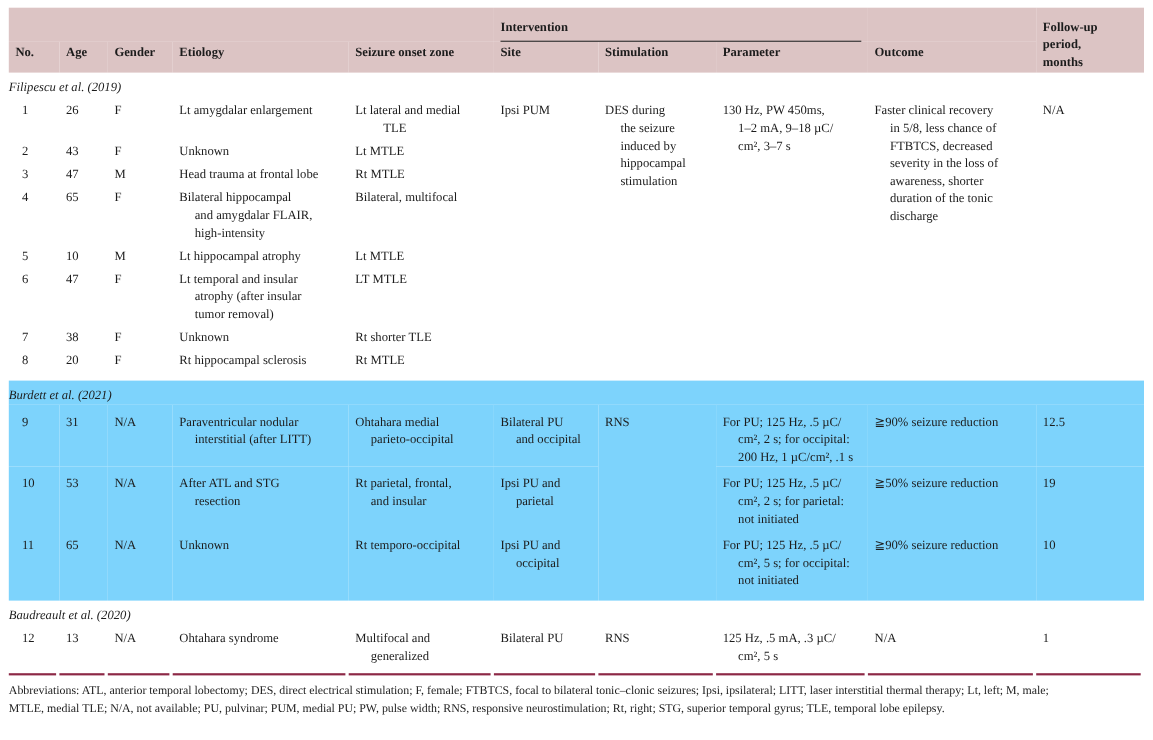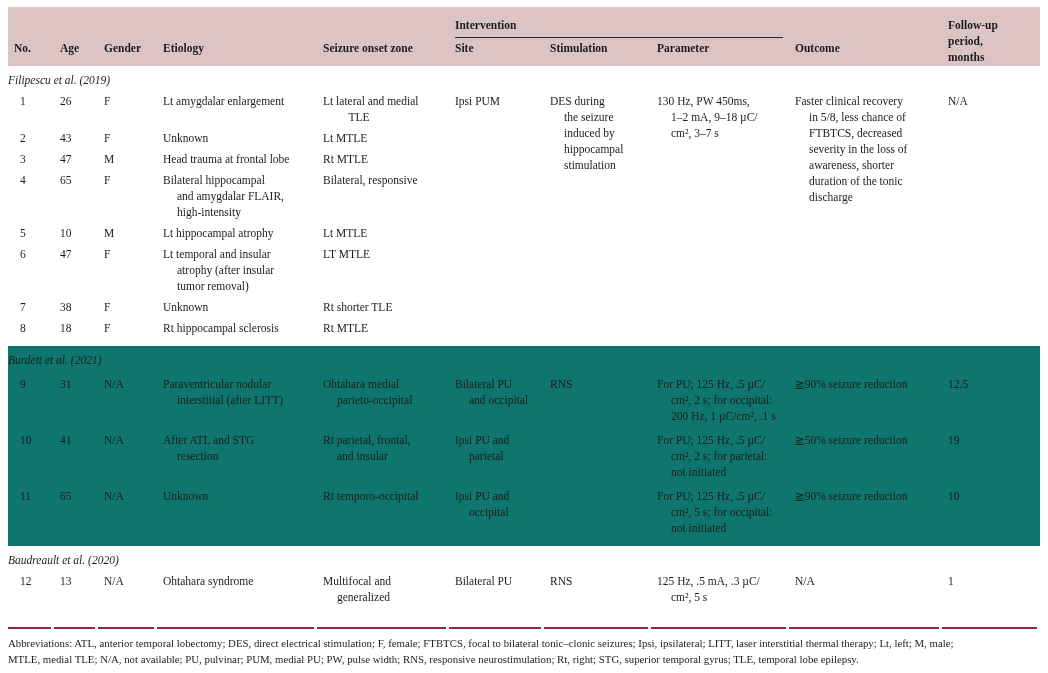--- a/index.html
+++ b/index.html
@@ -61,25 +61,25 @@
     padding: 5px 2px 0 20px;
     text-indent: -14px;
     white-space: pre-line;
   }
   tbody td.c-no { padding-left: 26px; }
   tr.group-row td {
     padding: 6px 0 0 0;
     text-indent: 0;
     font-style: italic;
   }
-  tr.hl { background: #0f766e; }
+  tr.hl { background: #7dd3fc; }
   tr.data-row.hl td { padding-top: 8px; }
   tr.group-end td { padding-bottom: 10px; }
   tr.bottom-rule td {
-    padding-bottom: 24px;
+    padding-bottom: 9px;
     background-image: linear-gradient(#8c2846, #8c2846);
     background-repeat: no-repeat;
     background-position: left bottom;
     background-size: calc(100% - 3px) 2.5px;
   }
   .footnote {
     width: 1032px;
     font-size: 10.8px;
     line-height: 15.5px;
     margin-top: 7px;
@@ -173,21 +173,21 @@
           <td class="c-zone">Rt MTLE</td>
           <td class="c-site"></td>
         </tr>
         <tr class="data-row">
           <td class="c-no">4</td>
           <td class="c-age">65</td>
           <td class="c-gender">F</td>
           <td class="c-etiology">Bilateral hippocampal
 and amygdalar FLAIR,
 high-intensity</td>
-          <td class="c-zone">Bilateral, responsive</td>
+          <td class="c-zone">Bilateral, multifocal</td>
           <td class="c-site"></td>
         </tr>
         <tr class="data-row">
           <td class="c-no">5</td>
           <td class="c-age">10</td>
           <td class="c-gender">M</td>
           <td class="c-etiology">Lt hippocampal atrophy</td>
           <td class="c-zone">Lt MTLE</td>
           <td class="c-site"></td>
         </tr>
@@ -204,21 +204,21 @@
         <tr class="data-row">
           <td class="c-no">7</td>
           <td class="c-age">38</td>
           <td class="c-gender">F</td>
           <td class="c-etiology">Unknown</td>
           <td class="c-zone">Rt shorter TLE</td>
           <td class="c-site"></td>
         </tr>
         <tr class="data-row group-end">
           <td class="c-no">8</td>
-          <td class="c-age">18</td>
+          <td class="c-age">20</td>
           <td class="c-gender">F</td>
           <td class="c-etiology">Rt hippocampal sclerosis</td>
           <td class="c-zone">Rt MTLE</td>
           <td class="c-site"></td>
         </tr>
         <tr class="group-row hl">
           <td colspan="10">Burdett et al. (2021)</td>
         </tr>
         <tr class="data-row hl">
           <td class="c-no">9</td>
@@ -232,21 +232,21 @@
 and occipital</td>
           <td class="c-stimulation" rowspan="3">RNS</td>
           <td class="c-parameter">For PU; 125 Hz, .5 µC/
 cm², 2 s; for occipital:
 200 Hz, 1 µC/cm², .1 s</td>
           <td class="c-outcome">≧90% seizure reduction</td>
           <td class="c-followup">12.5</td>
         </tr>
         <tr class="data-row hl">
           <td class="c-no">10</td>
-          <td class="c-age">41</td>
+          <td class="c-age">53</td>
           <td class="c-gender">N/A</td>
           <td class="c-etiology">After ATL and STG
 resection</td>
           <td class="c-zone">Rt parietal, frontal,
 and insular</td>
           <td class="c-site">Ipsi PU and
 parietal</td>
           <td class="c-parameter">For PU; 125 Hz, .5 µC/
 cm², 2 s; for parietal:
 not initiated</td>

